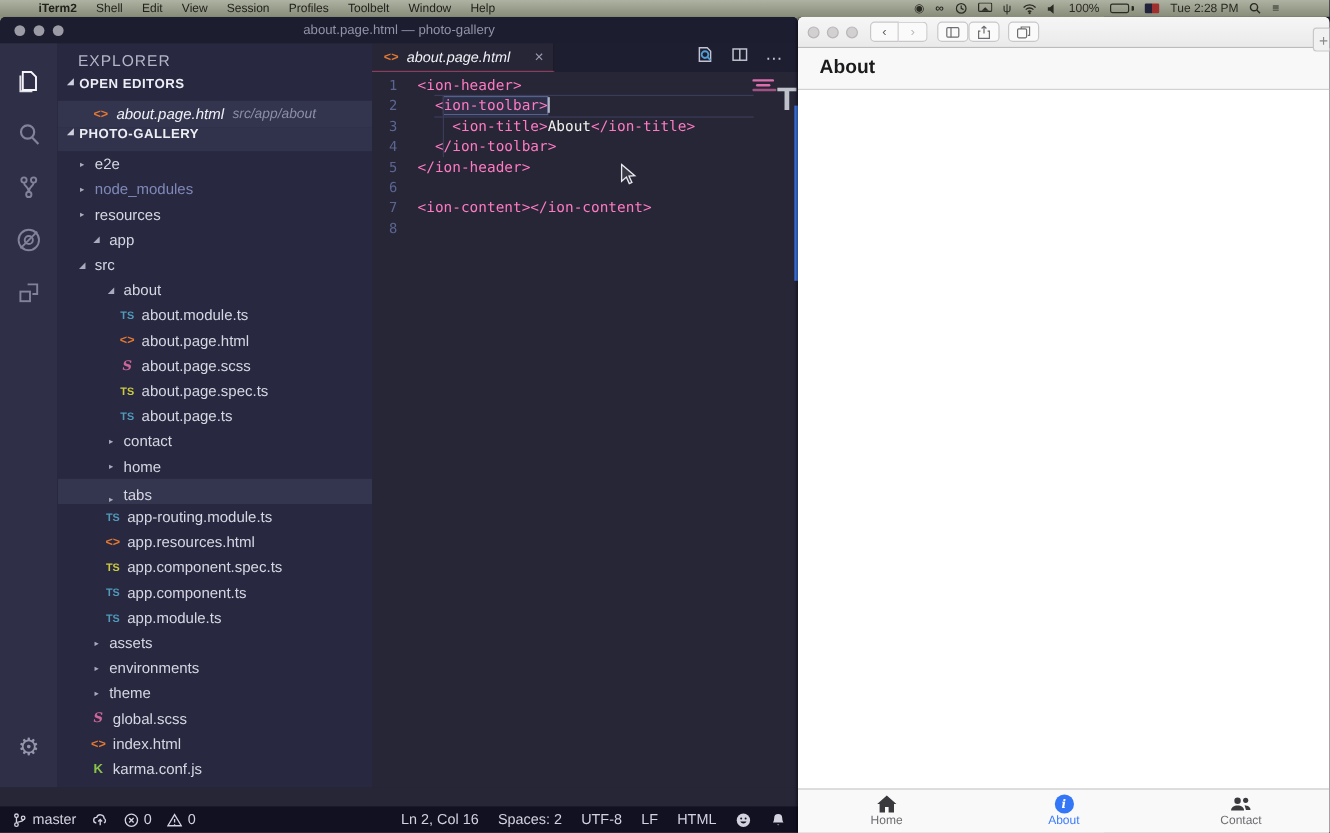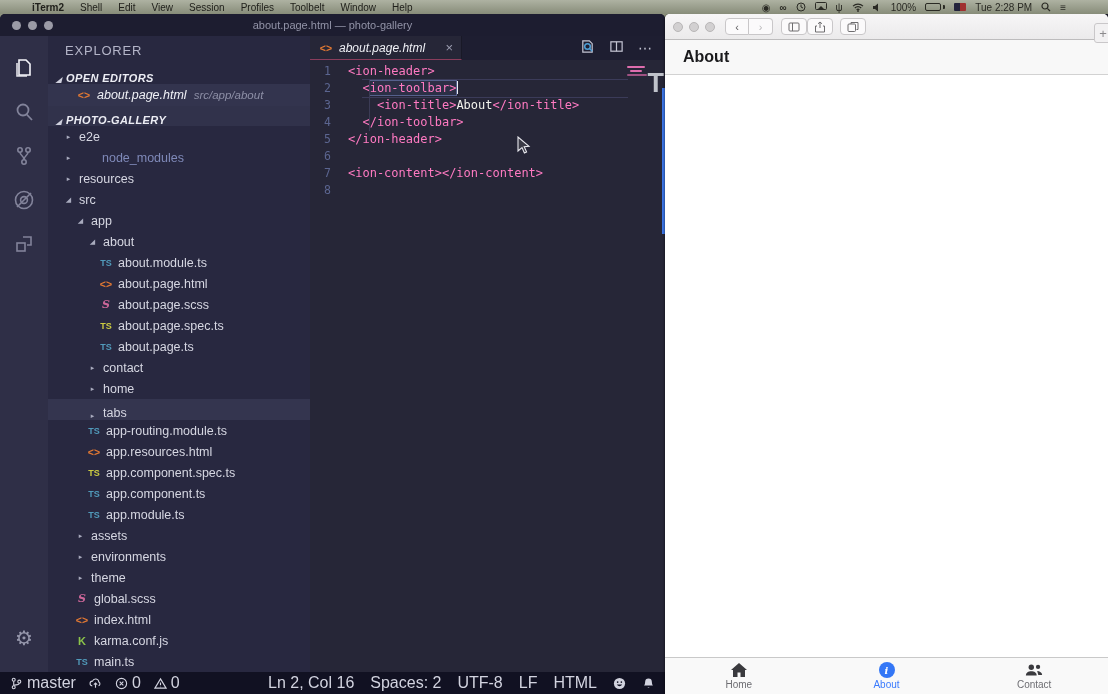--- a/index.html
+++ b/index.html
@@ -37,22 +37,22 @@
   .ab-ic { width:48px; height:44px; display:flex; align-items:center; justify-content:center; color:#82839a; }
   .ab-ic.active { color:#f5f5fa; }
   .ab-ic svg { width:24px; height:24px; }
   .ab-gear { margin-top:auto; margin-bottom:12px; font-size:20px; color:#9596ab; }
 
   
   .sidebar { width:262px; background:#282840; flex:none; display:flex; flex-direction:column;
     font-size:12.5px; color:#d6d7e2; overflow:hidden; }
   .explorer-title { height:28px; line-height:30px; padding-left:17px; font-size:13px; letter-spacing:.8px;
     color:#b4b5c8; flex:none; }
-  .section-row { height:20px; display:flex; align-items:flex-end; font-size:11px; font-weight:bold;
-    letter-spacing:.4px; color:#ecedf4; padding-left:4px; flex:none;font-style:italic; }
+  .section-row { height:20px; display:flex; align-items:flex-start; font-size:11px; font-weight:bold;
+    letter-spacing:.4px; color:#ecedf4; padding-left:4px; flex:none; }
   .section-row .tw { width:14px; text-align:center; font-size:7px; color:#cfd0dd; }
   .section-row.project { background:#31324b; }
   .oe-item { height:22px; display:flex; align-items:center; background:#33344e; padding-left:28px; flex:none; }
   .oe-item .fname { font-style:italic; color:#f0f1f6; margin-left:5px; }
   .oe-item .fpath { color:#8d8fa6; margin-left:7px; font-size:11.5px; font-style:italic;}
   .fic { width:16px; text-align:center; font-weight:bold; font-size:9px; flex:none; }
   .fic.html  { color:#e37933; font-size:10.5px; }
   .fic.tsb   { color:#519aba; }
   .fic.tsy   { color:#cbcb41; }
   .fic.scss  { color:#cd6799; font-style:italic; font-size:11px; font-family:"DejaVu Serif",serif; }
@@ -86,21 +86,21 @@
     border-top:1px solid #3b3b59; border-bottom:1px solid #3b3b59; pointer-events:none; }
   .indent-guide { position:absolute; left:59px; top:20px; height:51px; border-left:1px solid #3b3b55; }
   .minimap { position:absolute; right:12px; top:6px; width:26px; }
   .minimap .mk { height:2px; margin-bottom:2px; background:#ff7ac2; opacity:.85; border-radius:1px; }
   .artifact-T { position:absolute; right:1px; top:10px; font-size:27px; font-weight:bold;
     color:#bfc2ca; font-family:"Liberation Sans",sans-serif; line-height:1; }
   .artifact-blue { position:absolute; right:0; top:28px; width:3px; height:146px; background:#3c76e8; }
 
   
   .statusbar { height:22px; background:#111122; display:flex; align-items:center;
-    padding:0 10px; color:#d2d3df; font-size:16px; flex:none; }
+    padding:0 10px; color:#d2d3df; font-size:12px; flex:none;margin-top:16px; }
   .sb-left { display:flex; align-items:center; gap:13px; }
   .sb-right { margin-left:auto; display:flex; align-items:center; gap:16px; }
   .sb-item { display:flex; align-items:center; gap:4px; white-space:nowrap; }
   .sb-item svg { width:13px; height:13px; }
 
   
   .safari { position:absolute; left:665px; top:14px; width:443px; height:680px;
     background:#fff; border-radius:5px 5px 0 0; overflow:hidden; display:flex; flex-direction:column;
     box-shadow:-1px 0 2px rgba(0,0,0,.35); }
   .sf-toolbar { height:26px; background:linear-gradient(#f7f6f7,#ebeaeb); border-bottom:1px solid #bdbcbd;
@@ -253,35 +253,35 @@
         </div>
         <div class="section-row project">
           <span class="tw">◢</span>
           <span>PHOTO-GALLERY</span>
         </div>
         <div id="file-tree">
             <div class="t-row" style="padding-left: 14px;">
               <span class="tw">▸</span>
               <span class="lbl">e2e</span>
             </div>
-            <div class="t-row" style="padding-left: 14px; gap: 23px;">
+            <div class="t-row" style="padding-left: 14px;">
               <span class="tw">▸</span>
               <span class="lbl dim">node_modules</span>
             </div>
             <div class="t-row" style="padding-left: 14px;">
               <span class="tw">▸</span>
               <span class="lbl">resources</span>
+            </div>
+            <div class="t-row" style="padding-left: 26px;">
+              <span class="tw">◢</span>
+              <span class="lbl">app</span>
             </div>
             <div class="t-row" style="padding-left: 14px;">
               <span class="tw">◢</span>
               <span class="lbl">src</span>
-            </div>
-            <div class="t-row" style="padding-left: 26px;">
-              <span class="tw">◢</span>
-              <span class="lbl">app</span>
             </div>
             <div class="t-row" style="padding-left: 38px;">
               <span class="tw">◢</span>
               <span class="lbl">about</span>
             </div>
             <div class="t-row" style="padding-left: 50px;">
               <span class="fic tsb">TS</span>
               <span class="lbl">about.module.ts</span>
             </div>
             <div class="t-row" style="padding-left: 50px;">

